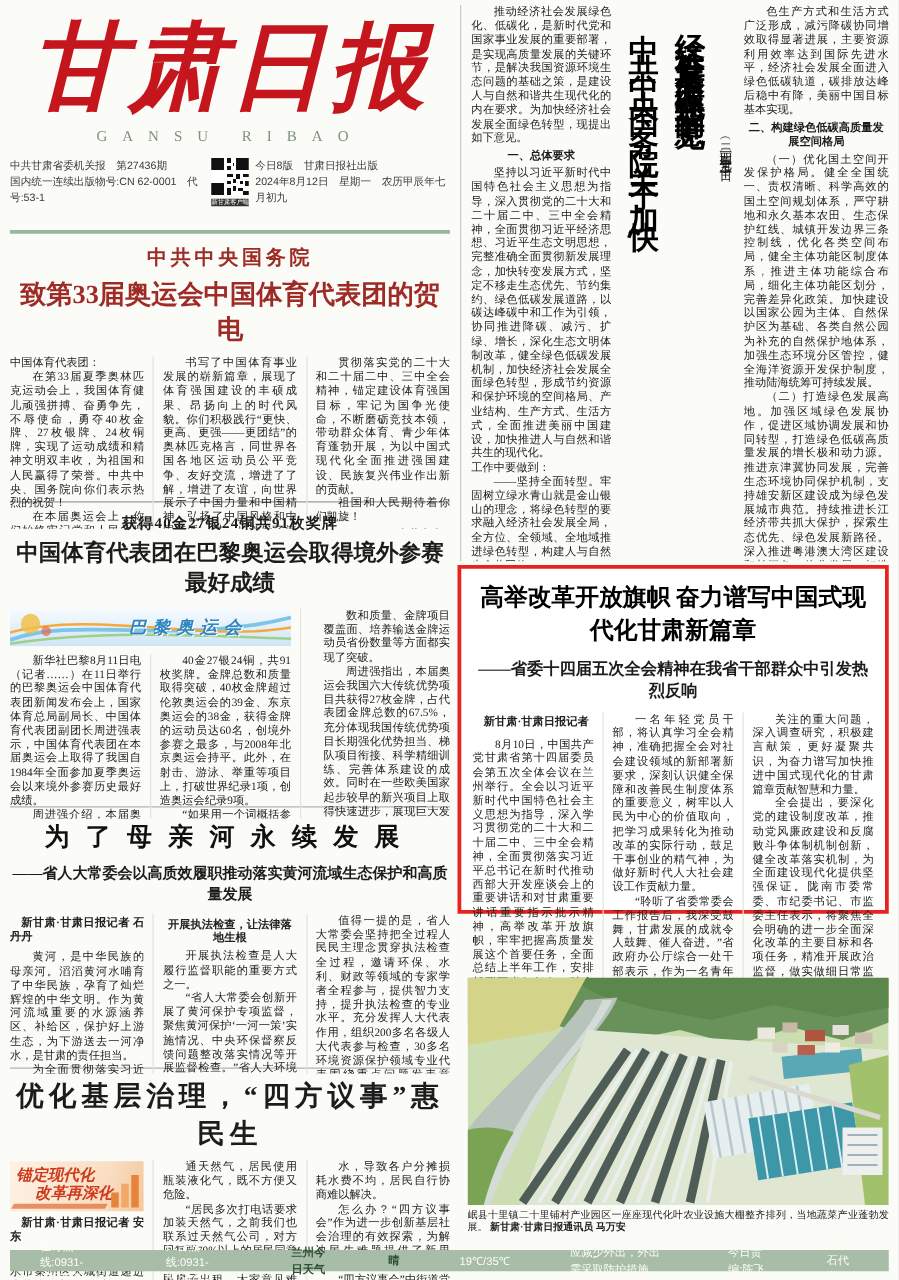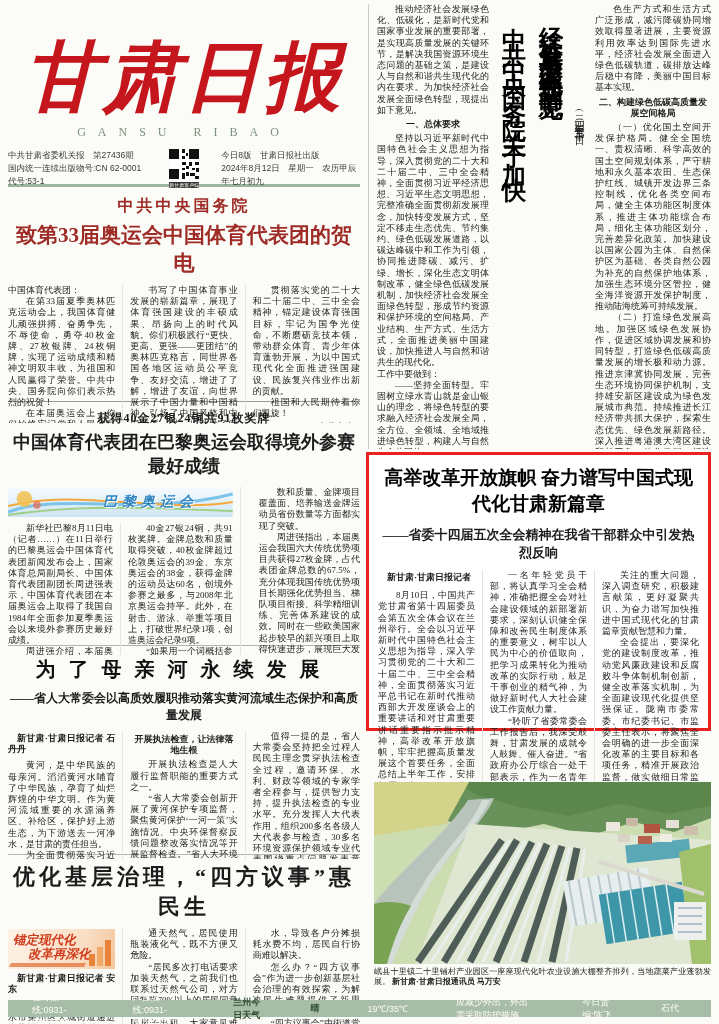--- a/index.html
+++ b/index.html
@@ -1,23 +1,23 @@
 <!DOCTYPE html>
 <html><head>
 <meta charset="utf-8">
 <style>
   html,body{margin:0;padding:0;background:#ddd;}
   #page{position:relative;width:719px;height:1024px;background:#fbfbf7;overflow:hidden;
         font-family:"Liberation Serif",serif;color:#1c1c1c;}
   
   .masthead{position:absolute;left:8px;top:4px;width:352px;height:180px;border-bottom:3px solid #9cb69c;}
-  .logo{text-align:center;font-size:76px;line-height:92px;margin-top:27px;color:#c5161d;
+  .logo{text-align:center;font-size:76px;line-height:92px;margin-top:4px;color:#c5161d;
         font-weight:bold;font-style:italic;letter-spacing:4px;}
   .pinyin{text-align:center;font-size:12px;letter-spacing:12px;color:#7f917f;margin-top:2px;}
-  .mast-info{display:flex;justify-content:center;align-items:flex-end;gap:22px;margin-top:9px;
+  .mast-info{display:flex;justify-content:center;align-items:flex-end;gap:5px;margin-top:9px;
              font-size:8.5px;color:#3a3a3a;font-family:"Liberation Sans",sans-serif;}
   .mast-info .lines{line-height:13px;}
   .qrwrap{text-align:center;}
   .qr-caption{font-size:5px;background:#333;color:#fff;line-height:6px;margin-top:1px;}
   
   .cols{display:flex;}
   .col{flex:1;overflow:hidden;font-size:9px;line-height:11.2px;text-align:justify;color:#222;}
   .col + .col{border-left:1px solid #e3e3e0;margin-left:7px;padding-left:7px;}
   .para{margin:0;text-indent:2em;}
   .noindent{margin:0;text-indent:0;}

